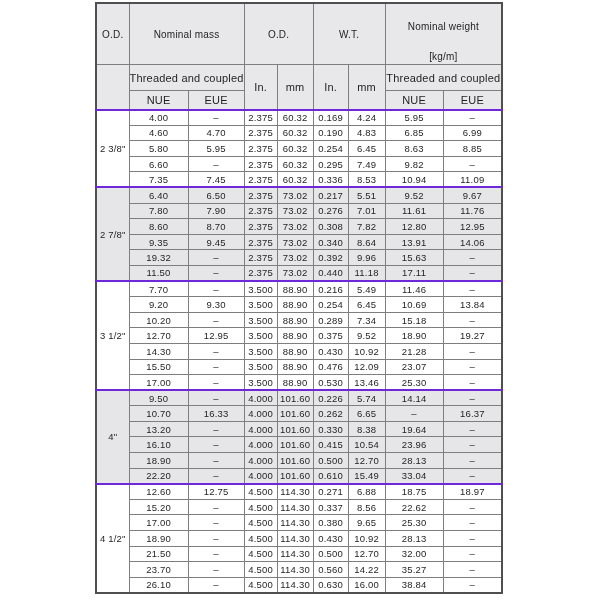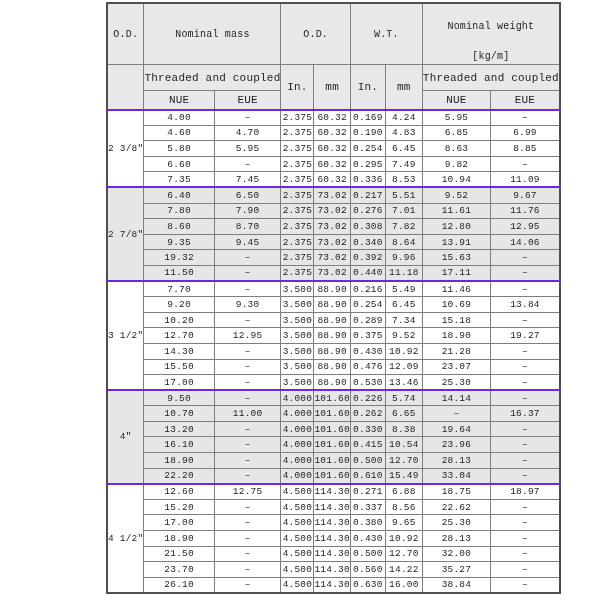--- a/index.html
+++ b/index.html
@@ -10,26 +10,25 @@
   .sheet {
     position: relative;
     width: 600px;
     height: 600px;
     background: #ffffff;
     font-family: "Liberation Sans", sans-serif;
     color: #1f1f1f;
   }
   table.spec {
     position: absolute;
-    left: 106px;
+    left: 95px;
     top: 2px;
     border-collapse: collapse;
     table-layout: fixed;
     border: 2px solid #4f4f4f;
-    font-family: Liberation Mono, monospace;
   }
   table.spec th,
   table.spec td {
     border: 1px solid #7e7e7e;
     padding: 0;
     margin: 0;
     text-align: center;
     vertical-align: middle;
     font-weight: normal;
     letter-spacing: 0.2px;
@@ -305,21 +304,21 @@
           <td>–</td>
           <td>4.000</td>
           <td>101.60</td>
           <td>0.226</td>
           <td>5.74</td>
           <td>14.14</td>
           <td>–</td>
         </tr>
         <tr class="shaded">
           <td>10.70</td>
-          <td>11.00</td>
+          <td>16.33</td>
           <td>4.000</td>
           <td>101.60</td>
           <td>0.262</td>
           <td>6.65</td>
           <td>–</td>
           <td>16.37</td>
         </tr>
         <tr class="shaded">
           <td>13.20</td>
           <td>–</td>

